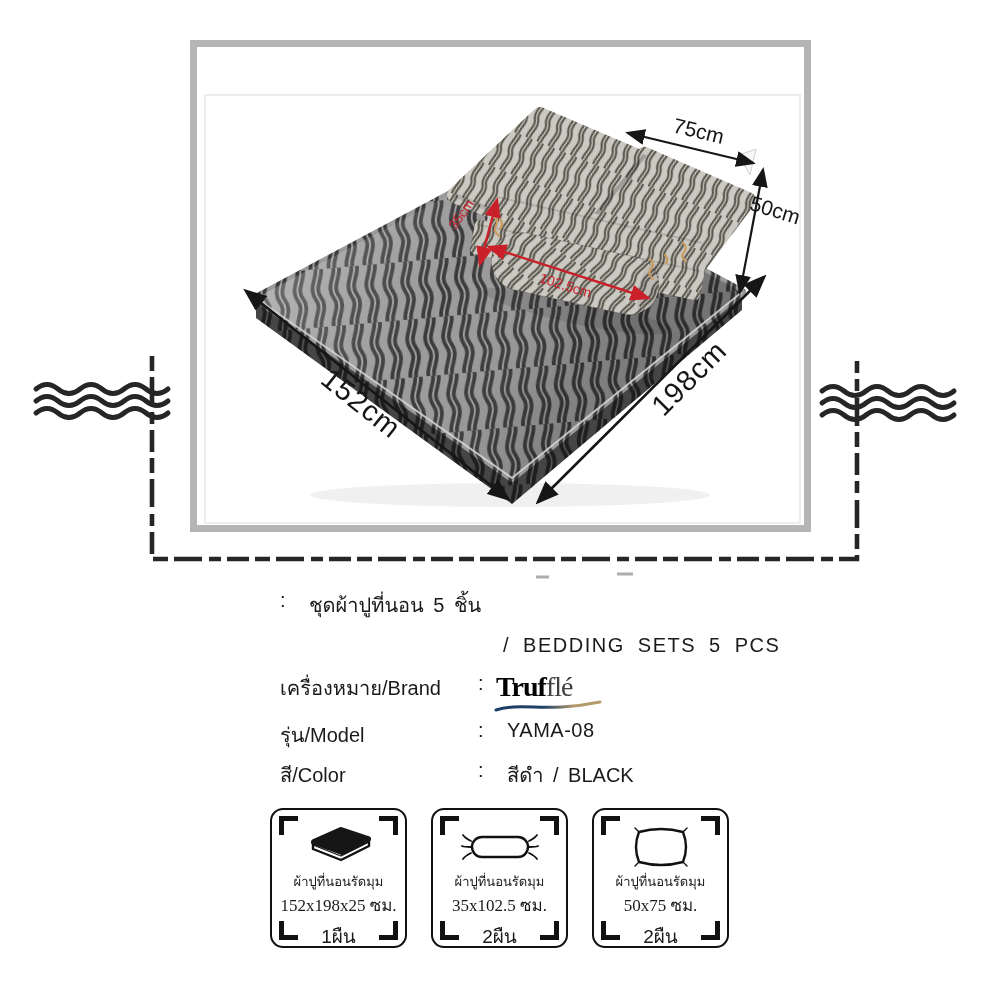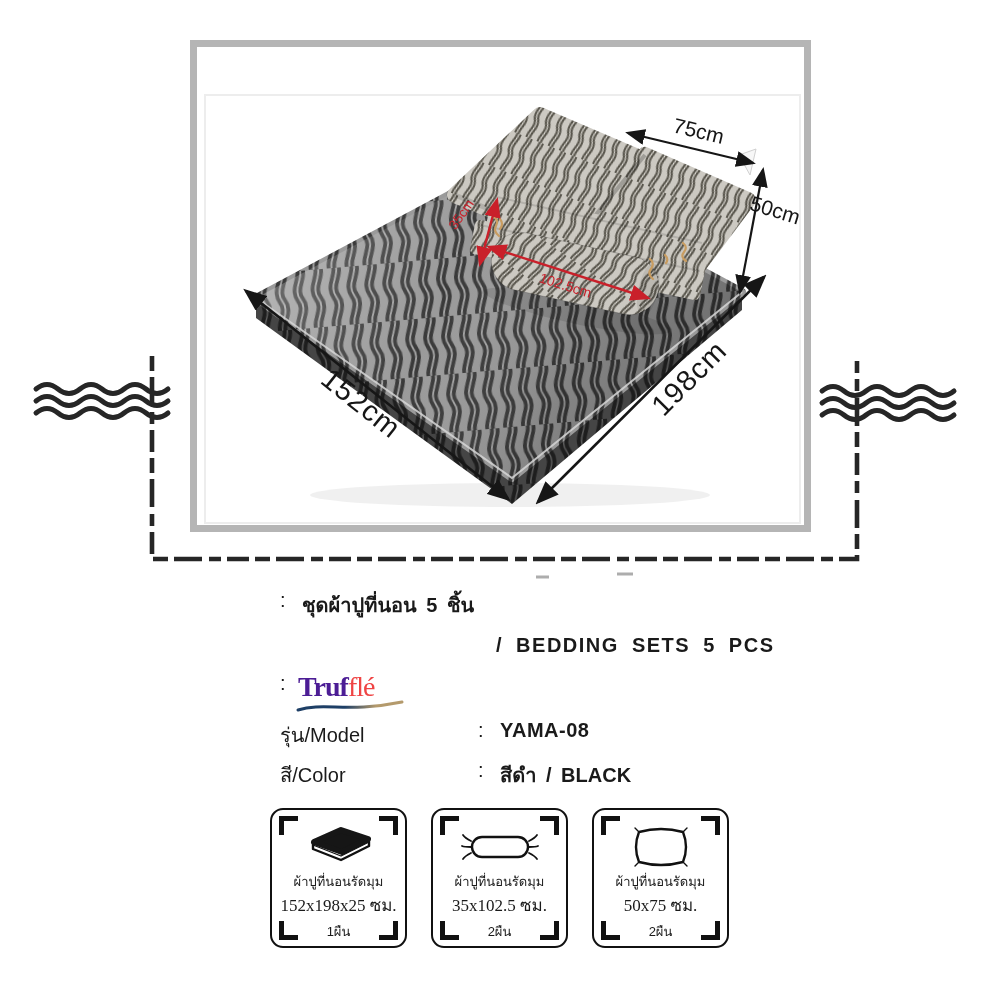--- a/index.html
+++ b/index.html
@@ -5,40 +5,40 @@
   html,body{margin:0;padding:0;background:#fff;}
   .canvas{position:relative;width:1000px;height:1000px;background:#fff;overflow:hidden;
           font-family:"Liberation Sans",sans-serif;color:#1a1a1a;}
   .deco{position:absolute;left:0;top:0;width:1000px;height:1000px;pointer-events:none;}
   .frame{position:absolute;left:190px;top:40px;width:607px;height:478px;
          border:7px solid #b5b5b5;background:#fff;}
   .bed{position:absolute;left:0;top:0;width:607px;height:478px;display:block;}
   .row{position:absolute;display:flex;align-items:flex-start;font-size:20px;white-space:nowrap;}
   .r1{left:280px;top:589px;} .r2{left:490px;top:634px;}
   .r3{left:280px;top:672px;} .r4{left:280px;top:719px;} .r5{left:280px;top:759px;}
-  .lbl{width:198px;} .sep{width:16px;} .val{margin-left:6px;word-spacing:4px;font-weight:bold;}
+  .lbl{width:198px;} .sep{width:16px;} .val{margin-left:13px;word-spacing:4px;}
   .val-en{letter-spacing:1.5px;word-spacing:6px;}
   .model{letter-spacing:.5px;}
   .logo{position:relative;display:inline-block;height:42px;margin-left:2px;
         font-family:"Liberation Serif",serif;line-height:30px;}
-  .lg1{font-size:28px;font-weight:bold;color:#4c1d95;letter-spacing:-1px;}
-  .lg2{font-size:28px;color:#ef4444;letter-spacing:-1px;}
+  .lg1{font-size:28px;font-weight:bold;color:#000000;letter-spacing:-1px;}
+  .lg2{font-size:28px;color:#404040;letter-spacing:-1px;}
   .swoosh{position:absolute;left:-2px;bottom:0px;width:110px;height:14px;}
   .boxes{position:absolute;left:270px;top:808px;display:flex;gap:24px;}
   .sbox{width:137px;height:140px;box-sizing:border-box;background:#fff;text-align:center;
         border:2.5px solid #111;border-radius:13px;position:relative;padding-top:9px;}
   .ck{position:absolute;width:19px;height:19px;box-sizing:border-box;}
   .ck.tl{top:6px;left:7px;border-top:5px solid #111;border-left:5px solid #111;}
   .ck.tr{top:6px;right:7px;border-top:5px solid #111;border-right:5px solid #111;}
   .ck.bl{bottom:6px;left:7px;border-bottom:5px solid #111;border-left:5px solid #111;}
   .ck.brk{bottom:6px;right:7px;border-bottom:5px solid #111;border-right:5px solid #111;}
   .icon-wrap{height:56px;display:flex;align-items:center;justify-content:center;}
   .b-label{font-size:13px;line-height:1.1;}
   .b-size{font-family:"Liberation Serif",serif;font-weight:normal;font-size:17px;margin-top:2px;}
-  .b-qty{font-size:13px;margin-top:3px;}
+  .b-qty{font-size:19px;margin-top:3px;}
   svg text{font-family:"Liberation Sans",sans-serif;}
 </style>
 </head>
 <body>
 
 <div class="canvas">
 
   <svg class="deco">
     <g fill="none" stroke="#262626">
       <path d="M152,356 L152,559 L857,559 L857,361" stroke-width="4.6" stroke-dasharray="15 6 28 7 12 6 22 6"></path>
@@ -160,20 +160,21 @@
   </div>
 
   <div class="row r1">
     <span class="sep">:</span>
     <span class="val">ชุดผ้าปูที่นอน 5 ชิ้น</span>
   </div>
   <div class="row r2">
     <span class="val val-en">/ BEDDING SETS 5 PCS</span>
   </div>
   <div class="row r3">
+    <span class="lbl">เครื่องหมาย/Brand</span>
     <span class="sep">:</span>
     <span class="logo">
       <span class="lg1">Truf</span><span class="lg2">flé</span>
       <svg class="swoosh" viewBox="0 0 110 14">
         <defs>
           <linearGradient id="lggrad" x1="0" y1="0" x2="1" y2="0">
             <stop offset="0" stop-color="#1e3f66"></stop>
             <stop offset="0.45" stop-color="#1e3f66"></stop>
             <stop offset="0.75" stop-color="#b49a6c"></stop>
             <stop offset="1" stop-color="#b49a6c"></stop>

